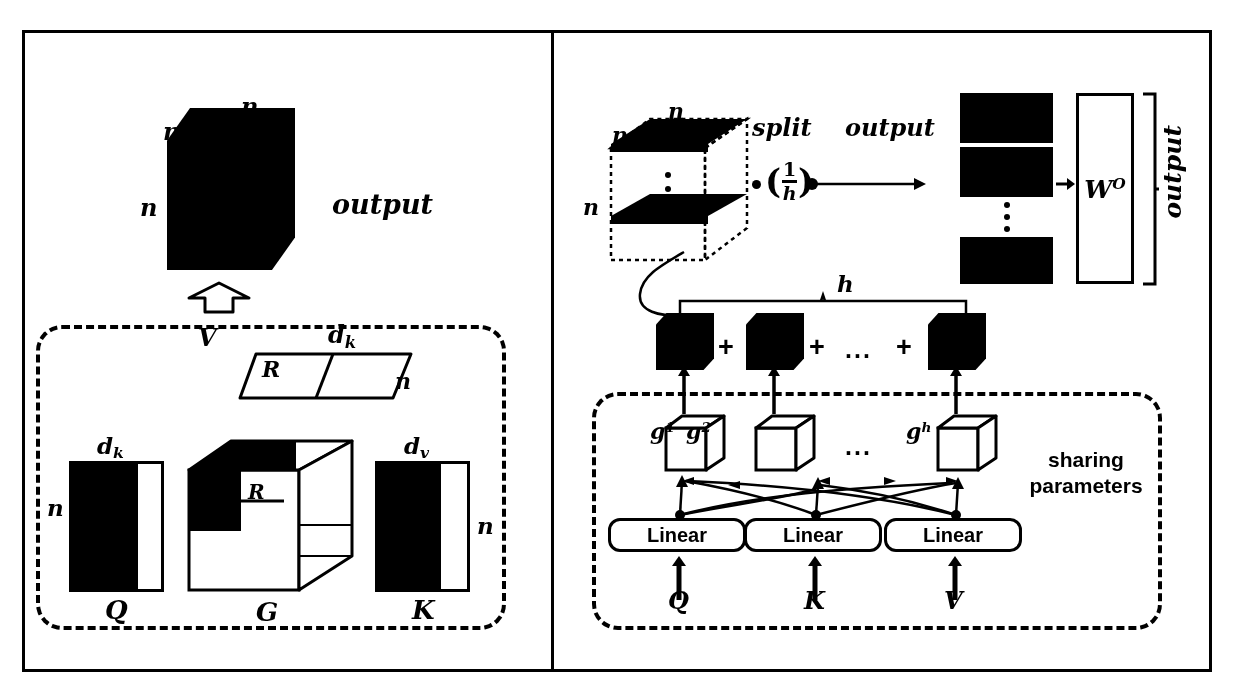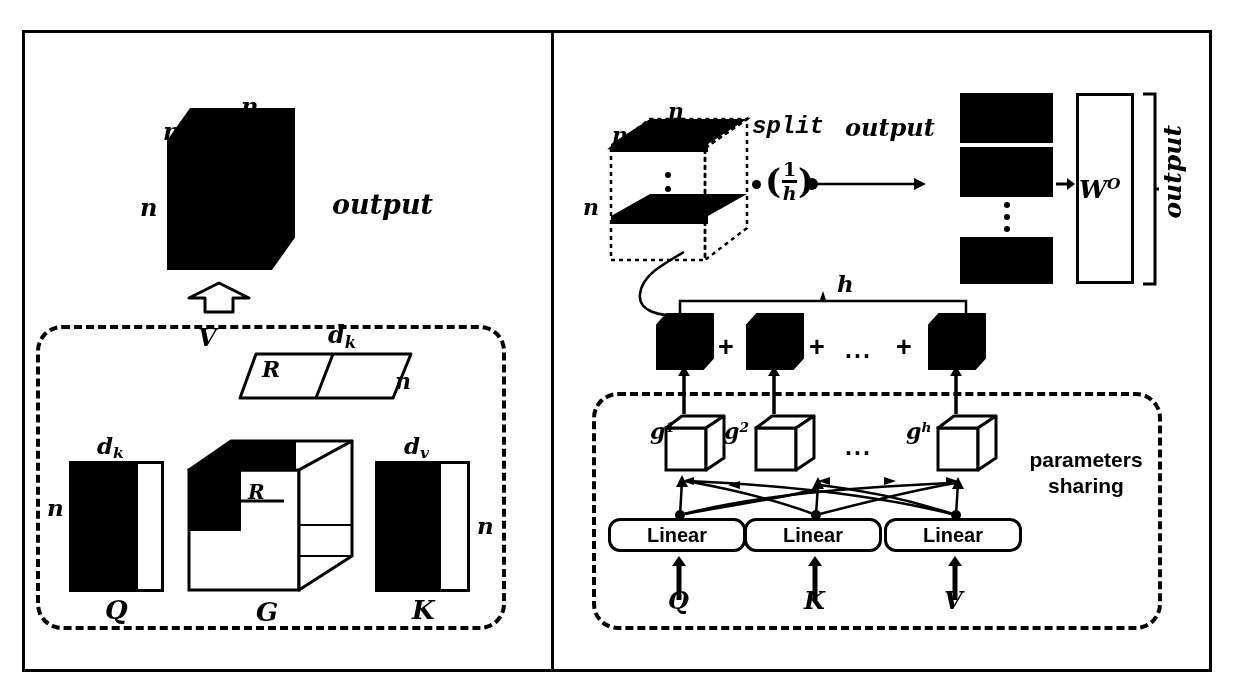--- a/index.html
+++ b/index.html
@@ -145,21 +145,21 @@
   <div style="position:absolute;left:765px;top:160px;display:flex;align-items:center;font-family:'DejaVu Serif',serif;font-weight:bold;font-size:22px;color:#000;">
     <span style="font-size:34px;line-height:.9;">(</span>
     <span style="display:inline-flex;flex-direction:column;align-items:center;line-height:1;padding:0 1px;">
       <span style="font-size:19px;">1</span>
       <span style="display:block;width:15px;height:3px;background:#000;margin:1px 0;"></span>
       <span style="font-size:19px;font-style:italic;">h</span>
     </span>
     <span style="font-size:34px;line-height:.9;">)</span>
   </div>
 
-  <div class="lbl scriptlbl" style="left:752px;top:113px;font-size:24px;font-family:Liberation Mono, monospace;">split</div>
+  <div class="lbl scriptlbl" style="left:752px;top:113px;font-size:24px;">split</div>
   <div class="lbl scriptlbl" style="left:845px;top:113px;font-size:24px;">output</div>
 
   <svg style="left:806px;top:175px;width:122px;height:18px;" viewBox="0 0 122 18">
     <circle cx="6" cy="9" r="6" fill="#000"></circle>
     <line x1="8" y1="9" x2="108" y2="9" stroke="#000" stroke-width="2.5"></line>
     <polygon points="108,3 120,9 108,15" fill="#000"></polygon>
   </svg>
 
   <div class="blk" style="left:960px;top:93px;width:93px;height:50px;"></div>
   <div class="blk" style="left:960px;top:147px;width:93px;height:50px;"></div>
@@ -168,21 +168,21 @@
       <i></i>
       <i></i>
   </div>
   <div class="blk" style="left:960px;top:237px;width:93px;height:47px;"></div>
 
   <svg style="left:1056px;top:176px;width:20px;height:16px;" viewBox="0 0 20 16">
     <line x1="0" y1="8" x2="12" y2="8" stroke="#000" stroke-width="3"></line>
     <polygon points="11,2 19,8 11,14" fill="#000"></polygon>
   </svg>
 
-  <div class="whitebox" style="left:1076px;top:93px;width:58px;height:191px;display:flex;align-items:center;">
+  <div class="whitebox" style="left:1076px;top:93px;width:58px;height:191px;display:flex;align-items:center;justify-content:center;">
     <span class="mathit" style="font-size:25px;"><span>W</span><span class="sup">O</span></span>
   </div>
 
   <svg style="left:1141px;top:92px;width:18px;height:194px;" viewBox="0 0 18 194">
     <path d="M2,2 L14,2 L14,192 L2,192" fill="none" stroke="#000" stroke-width="3"></path>
     <line x1="14" y1="97" x2="18" y2="97" stroke="#000" stroke-width="3"></line>
   </svg>
 
   <div style="position:absolute;left:1158px;top:125px;width:26px;height:130px;">
     <span class="scriptlbl rot180" style="display:block;font-size:25px;writing-mode:vertical-rl;white-space:nowrap;">output</span>
@@ -228,21 +228,21 @@
   </svg>
   <div class="lbl mathit" style="left:650px;top:418px;font-size:22px;">
     <span>g</span><span class="sup">1</span>
   </div>
 
   <svg class="gcube" style="left:754px;top:414px;width:62px;height:58px;" viewBox="0 0 62 58">
     <rect x="2" y="14" width="40" height="42" fill="#fff" stroke="#000" stroke-width="3"></rect>
     <polygon points="2,14 18,2 60,2 42,14" fill="#fff" stroke="#000" stroke-width="3" stroke-linejoin="round"></polygon>
     <polygon points="42,14 60,2 60,44 42,56" fill="#fff" stroke="#000" stroke-width="3" stroke-linejoin="round"></polygon>
   </svg>
-  <div class="lbl mathit" style="left:724px;top:418px;font-size:22px;">
+  <div class="lbl mathit" style="left:686px;top:418px;font-size:22px;">
     <span>g</span><span class="sup">2</span>
   </div>
 
   <div class="dots3" style="left:845px;top:432px;font-size:25px;">...</div>
 
   <svg class="gcube" style="left:936px;top:414px;width:62px;height:58px;" viewBox="0 0 62 58">
     <rect x="2" y="14" width="40" height="42" fill="#fff" stroke="#000" stroke-width="3"></rect>
     <polygon points="2,14 18,2 60,2 42,14" fill="#fff" stroke="#000" stroke-width="3" stroke-linejoin="round"></polygon>
     <polygon points="42,14 60,2 60,44 42,56" fill="#fff" stroke="#000" stroke-width="3" stroke-linejoin="round"></polygon>
   </svg>
@@ -310,17 +310,17 @@
     <line x1="9" y1="44" x2="9" y2="8" stroke="#000" stroke-width="5"></line>
     <polygon points="2,10 9,0 16,10" fill="#000"></polygon>
   </svg>
 
   <div class="lbl mathit" style="left:668px;top:586px;font-size:24px;">Q</div>
   <div class="lbl mathit" style="left:804px;top:586px;font-size:24px;">K</div>
   <div class="lbl mathit" style="left:944px;top:586px;font-size:24px;">V</div>
 
   <div style="position:absolute;left:1016px;top:447px;width:140px;text-align:center;
               font-family:'Liberation Sans',sans-serif;font-weight:bold;font-size:21px;color:#000;line-height:1.25;">
+    <div>sharing</div>
     <div>parameters</div>
-    <div>sharing</div>
   </div>
 
 </div>
 
 </body></html>

